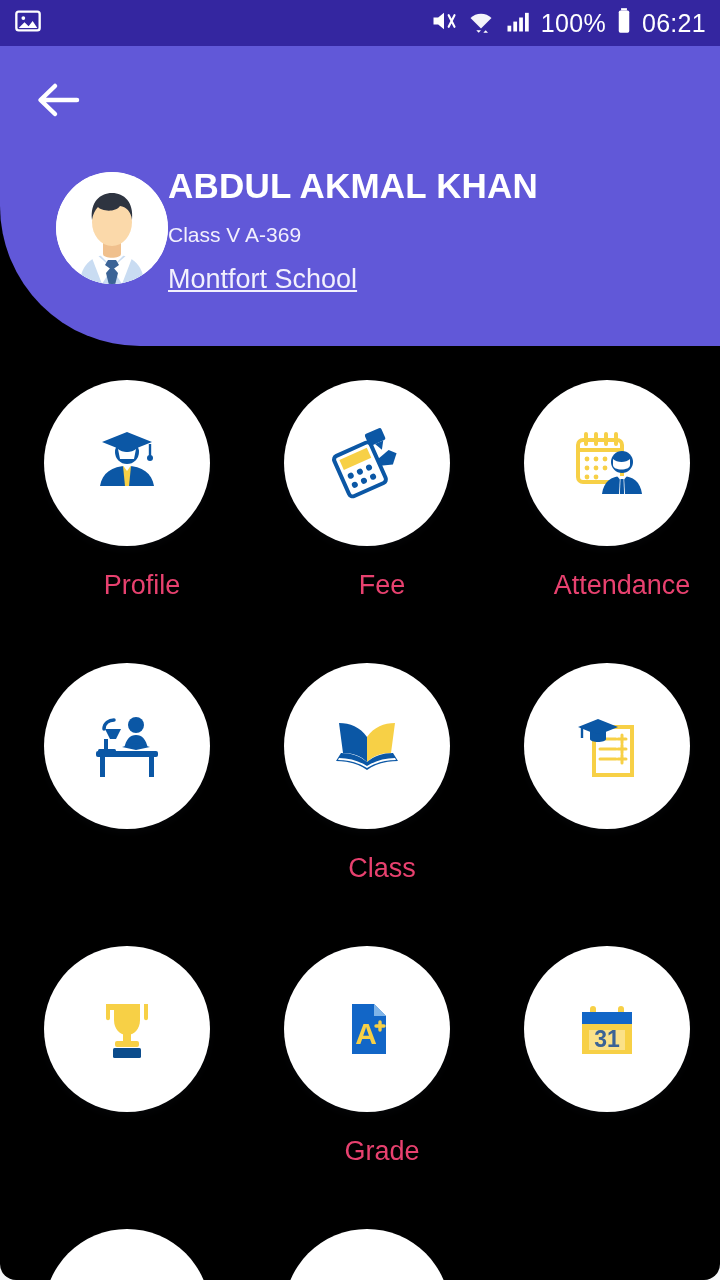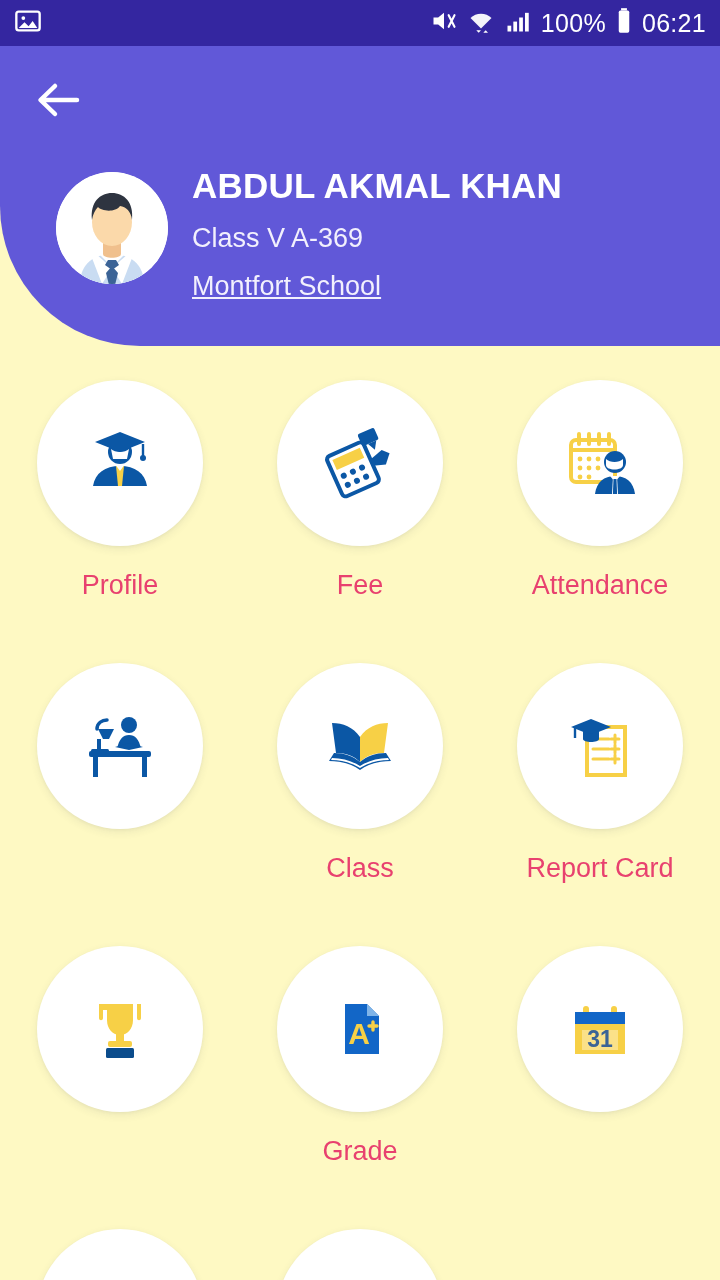--- a/index.html
+++ b/index.html
@@ -2,21 +2,21 @@
 <html><head>
 <meta charset="utf-8">
 <style>
   * { box-sizing: border-box; margin: 0; padding: 0; }
   html, body {
     width: 720px; height: 1280px;
     background: #f4f6f8;
     font-family: "Liberation Sans", sans-serif;
     overflow: hidden;
   }
-  .phone { position: relative; width: 720px; height: 1280px; background: #fef9c3; }
+  .phone { position: relative; width: 720px; height: 1280px; background: #000000; border-radius: 16px; }
 
   
   .statusbar {
     position: absolute; top: 0; left: 0; width: 720px; height: 46px;
     background: #3426a0; color: #ffffff;
     display: flex; align-items: center; justify-content: space-between;
     padding: 0 14px;
   }
   .sb-left { display: flex; align-items: center; }
   .sb-right { display: flex; align-items: center; gap: 9px; }
@@ -37,41 +37,41 @@
   }
   .profile-row {
     position: absolute; left: 56px; top: 118px;
     display: flex; align-items: flex-start;
   }
   .avatar {
     width: 112px; height: 112px; border-radius: 50%;
     background: #ffffff; overflow: hidden; flex: none;
     margin-top: 8px;
   }
-  .person-info { margin-left: 24px; padding-top: 2px; }
+  .person-info { padding-top: 2px; }
   .person-name {
     font-size: 35px; font-weight: bold; color: #ffffff;
     letter-spacing: .2px; line-height: 1.15;
   }
   .person-class {
-    font-size: 27px; color: #f2f0fd; margin-top: 17px; font-weight: normal;
+    font-size: 21px; color: #f2f0fd; margin-top: 17px; font-weight: normal;
   }
   .person-school {
     font-size: 27px; color: #f2f0fd; margin-top: 17px; font-weight: normal; text-decoration: underline;
   }
 
   
   .grid {
     position: absolute; top: 380px; left: 0; width: 720px;
     display: grid;
     grid-template-columns: repeat(3, 1fr);
     row-gap: 62px;
   }
   .tile {
-    display: flex; flex-direction: column; align-items: center;
+    display: flex; flex-direction: column;  margin-left: 44px;
   }
   .tile-circle {
     width: 166px; height: 166px; border-radius: 50%;
     background: #ffffff;
     box-shadow: 0 3px 9px rgba(60,70,90,.09), 0 1px 3px rgba(60,70,90,.05);
     display: flex; align-items: center; justify-content: center;
   }
   .tile-label {
     margin-top: 24px; font-size: 27px; color: #e8416f;
     text-align: center; white-space: nowrap;
@@ -283,21 +283,20 @@
             <path d="M58 32v8M54 36h8"></path>
             <path d="M58 42v8M54 46h8"></path>
             <path d="M58 52v8M54 56h8"></path>
           </g>
           <path d="M34 16L14 24l20 8 20-8z" fill="#0b57a5"></path>
           <path d="M26 28v8c0 4 16 4 16 0v-8l-8 3z" fill="#0b57a5"></path>
           <path d="M18 23v12" stroke="#0b57a5" stroke-width="2.4"></path>
         </svg>
         </span>
       </div>
-      <div class="tile-label">Report Card</div>
     </div>
 
 
     <div class="tile">
       <div class="tile-circle">
         <span>
         <svg width="86" height="86" viewBox="0 0 86 86">
           <path d="M30 18h26v16c0 9-6 15-13 15s-13-6-13-15z" fill="#f7d046"></path>
           <path d="M24 18h6v6h-6z" fill="#f7d046"></path>
           <path d="M22 18h4v14c0 3-4 3-4 0z" fill="#f7d046"></path>

